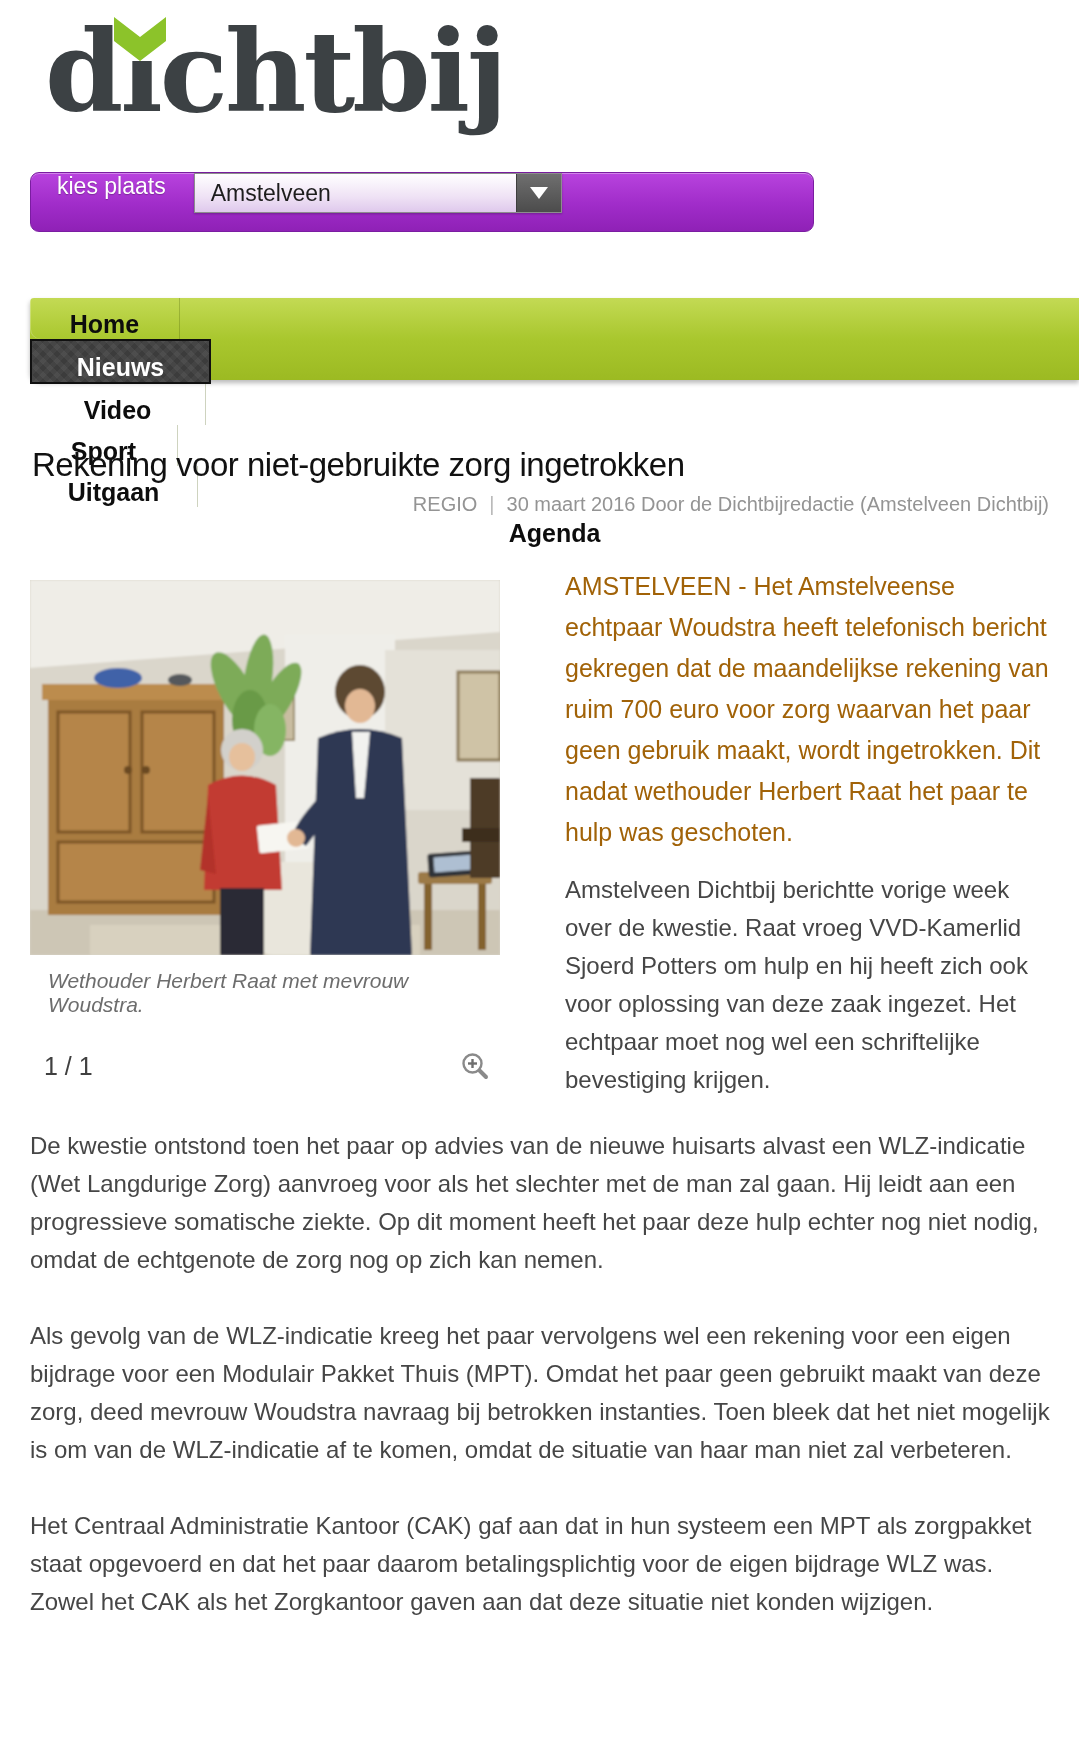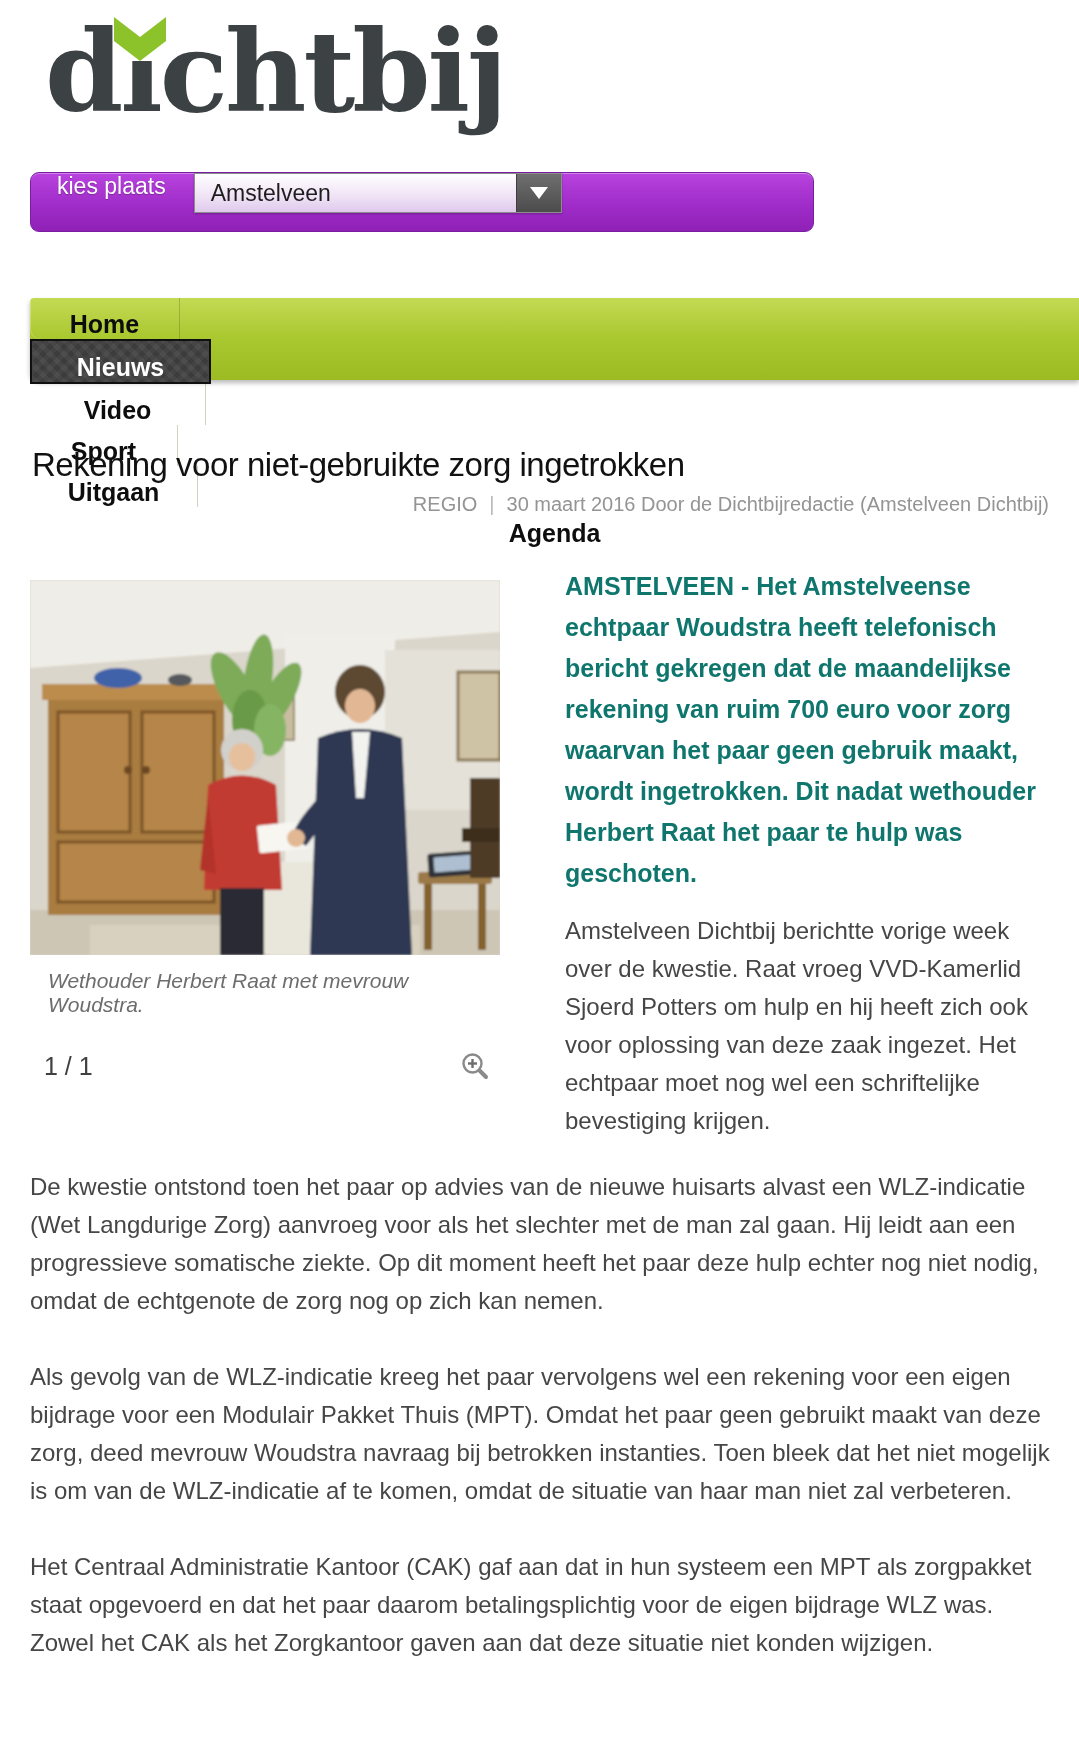--- a/index.html
+++ b/index.html
@@ -61,21 +61,21 @@
   .photo-col{width:470px;flex:none;}
   .photo{margin-top:14px;width:470px;height:375px;overflow:hidden;background:#d9d5ca;}
   .photo svg{display:block;}
   .photo-caption{margin:14px 0 0 18px;font-size:21px;font-style:italic;color:#6d6d6d;}
   .photo-bar{margin-top:34px;display:flex;align-items:center;justify-content:space-between;
              padding:0 10px 0 14px;}
   .photo-pager{font-size:25px;color:#404040;}
   .zoom-btn{cursor:pointer;line-height:0;}
 
   .lead-col{flex:1;margin-left:65px;}
-  .lead-p{margin:0;font-size:25px;line-height:41px;font-weight:bold;color:#0f766e;}
+  .lead-p{margin:0;font-size:25px;line-height:41px;font-weight:normal;color:#a16207;}
   .second-p{margin:18px 0 0 0;font-size:24px;line-height:38px;color:#464646;}
 
   .wide-p{margin:38px 29px 0 30px;font-size:24px;line-height:38px;color:#464646;}
   .wide-first{margin-top:28px;}
 </style>
 </head>
 <body>
 
 <div class="page">
 

